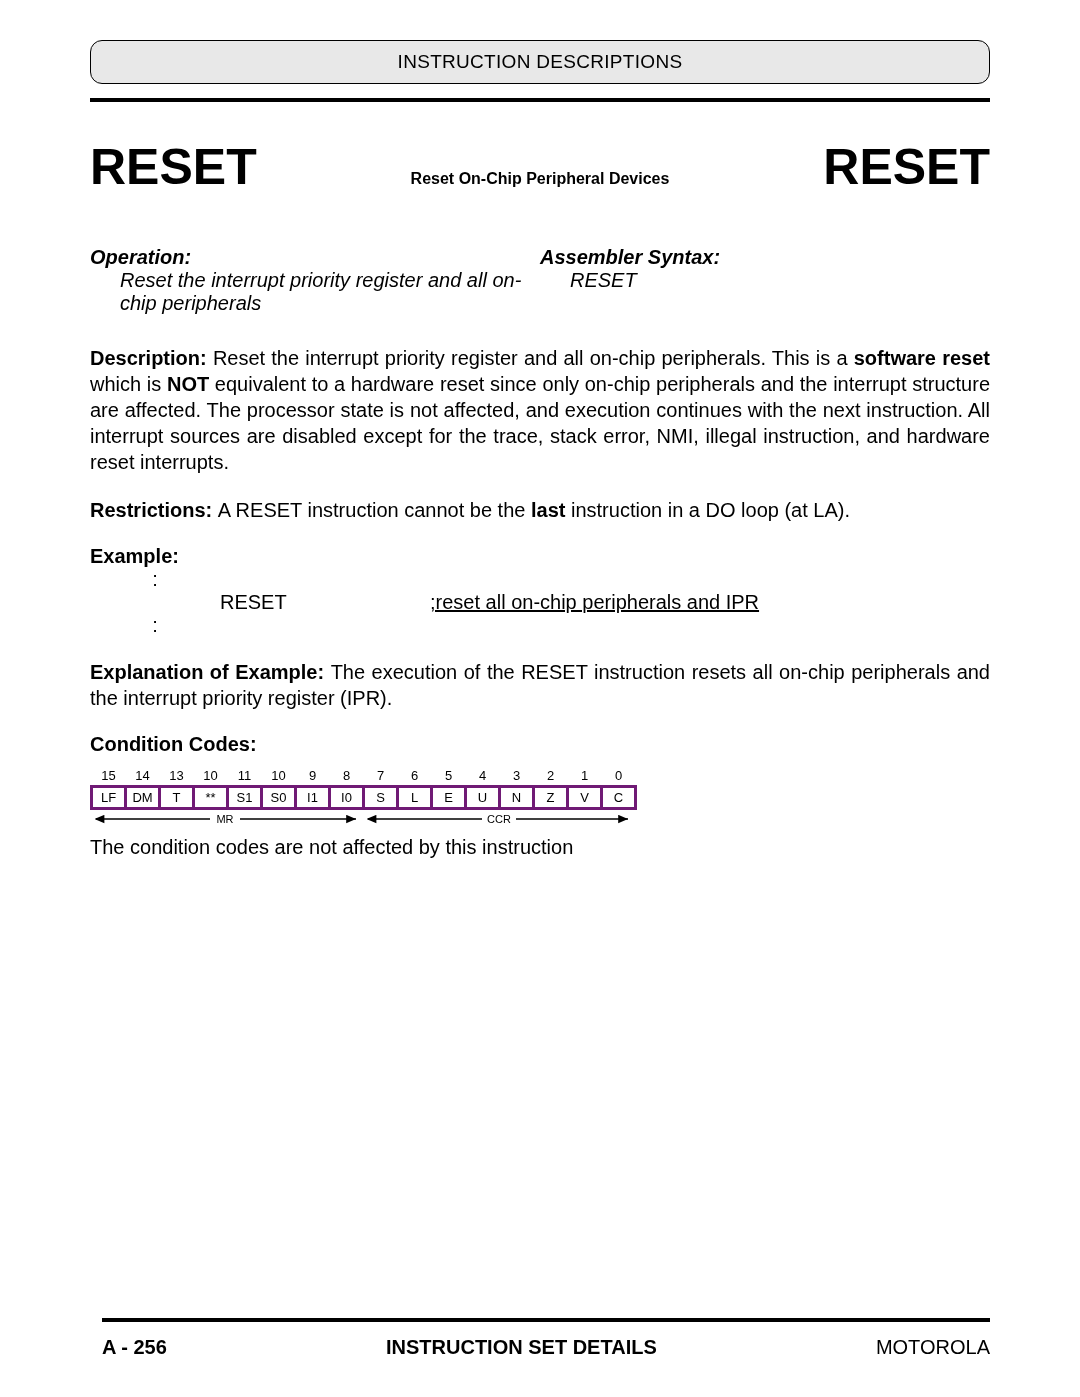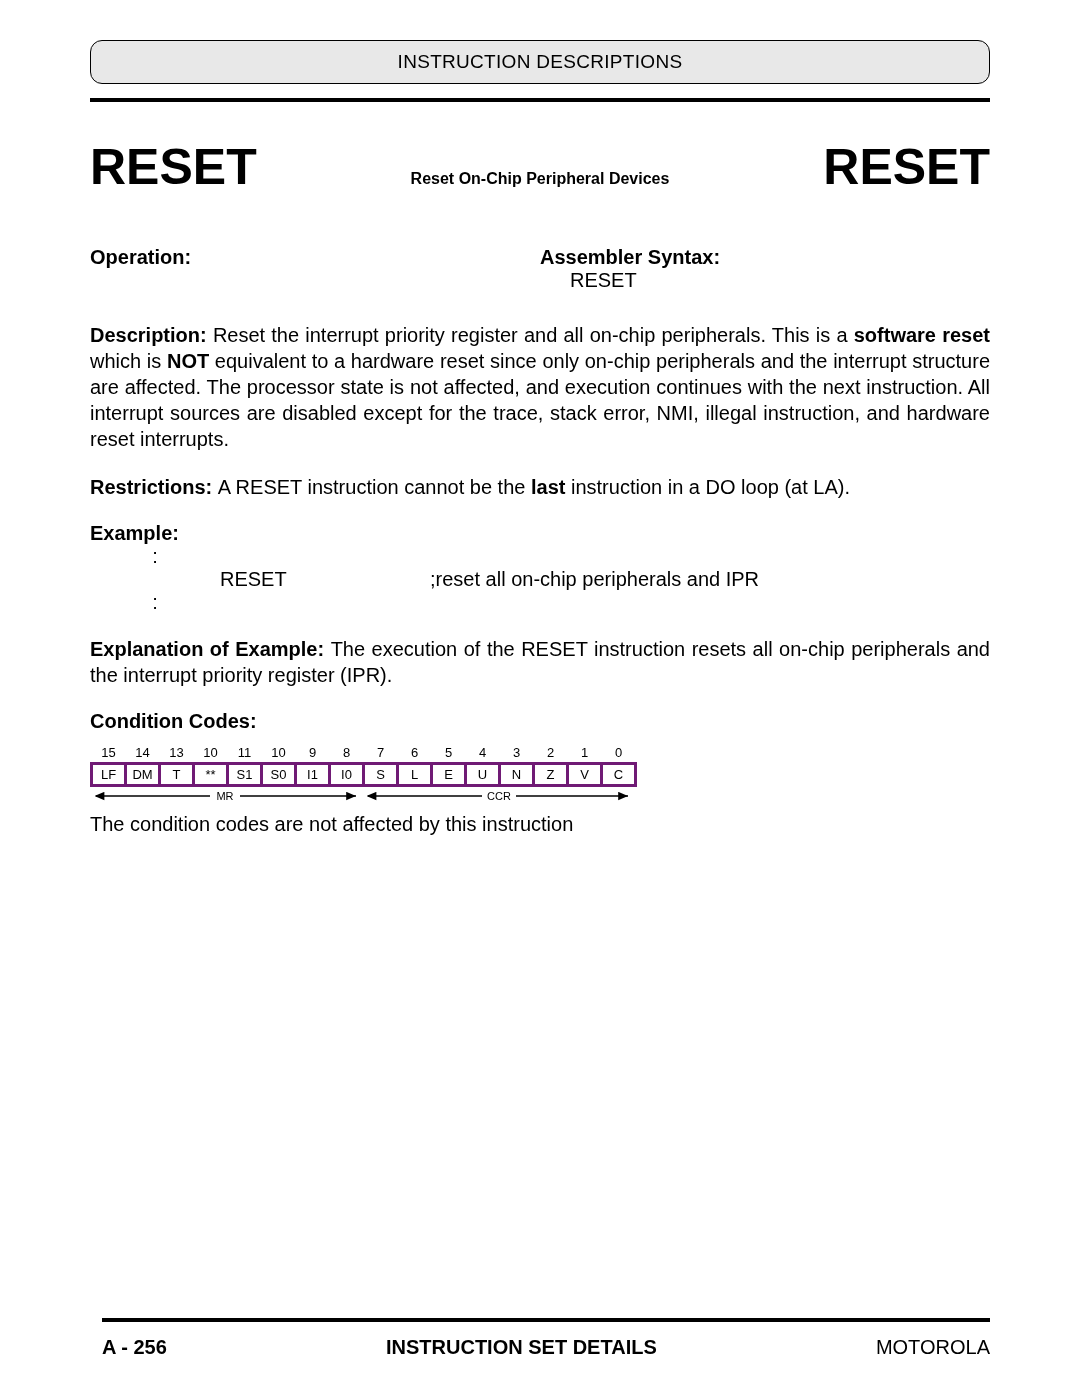--- a/index.html
+++ b/index.html
@@ -42,20 +42,21 @@
   }
   .subtitle {
     font-size: 16px;
     font-weight: bold;
     text-align: center;
     flex: 1;
   }
   .two-col {
     display: flex;
     margin-bottom: 30px;
+    font-style: italic;
   }
   .col-left { width: 50%; padding-right: 10px;}
   .col-right { width: 50%; }
   .section-label {
     font-weight: bold;
     font-size: 20px;
   }
   .body-text {
     font-size: 20px;
     line-height: 1.3;
@@ -65,21 +66,21 @@
   .body-text .bold { font-weight: bold; }
   .example-block {
     font-size: 20px;
     margin-bottom: 22px;
   }
   .example-row {
     display: flex;
   }
   .ex-indent { width: 130px; text-align:center;}
   .ex-instr { width: 210px; }
-  .ex-comment { flex:1; }
+  .ex-comment { flex:1;text-decoration:underline; }
   .cc-table-wrap {
     margin: 6px 0 8px 0;
     display: flex;
     justify-content: flex-start;
   }
   .cc-table {
     border-collapse: collapse;
     font-size: 13px;
   }
   .cc-table td {
@@ -121,20 +122,21 @@
 
   <div class="title-row">
     <div class="mnemonic">RESET</div>
     <div class="subtitle">Reset On-Chip Peripheral Devices</div>
     <div class="mnemonic">RESET</div>
   </div>
 
   <div class="two-col">
     <div class="col-left">
       <div class="section-label">Operation:</div>
+      <div class="plain" style="padding-left:30px;">Reset the interrupt priority register and all on-chip peripherals</div>
     </div>
     <div class="col-right">
       <div class="section-label">Assembler Syntax:</div>
       <div class="plain" style="padding-left:30px;">RESET</div>
     </div>
   </div>
 
   <div class="body-text">
     <span class="bold">Description: </span><span>Reset the interrupt priority register and all on-chip peripherals. This is a </span><span class="bold">software reset</span><span> which is </span><span class="bold">NOT</span><span> equivalent to a hardware reset since only on-chip peripherals and the interrupt structure are affected. The processor state is not affected, and execution continues with the next instruction. All interrupt sources are disabled except for the trace, stack error, NMI, illegal instruction, and hardware reset interrupts.</span>
   </div>

